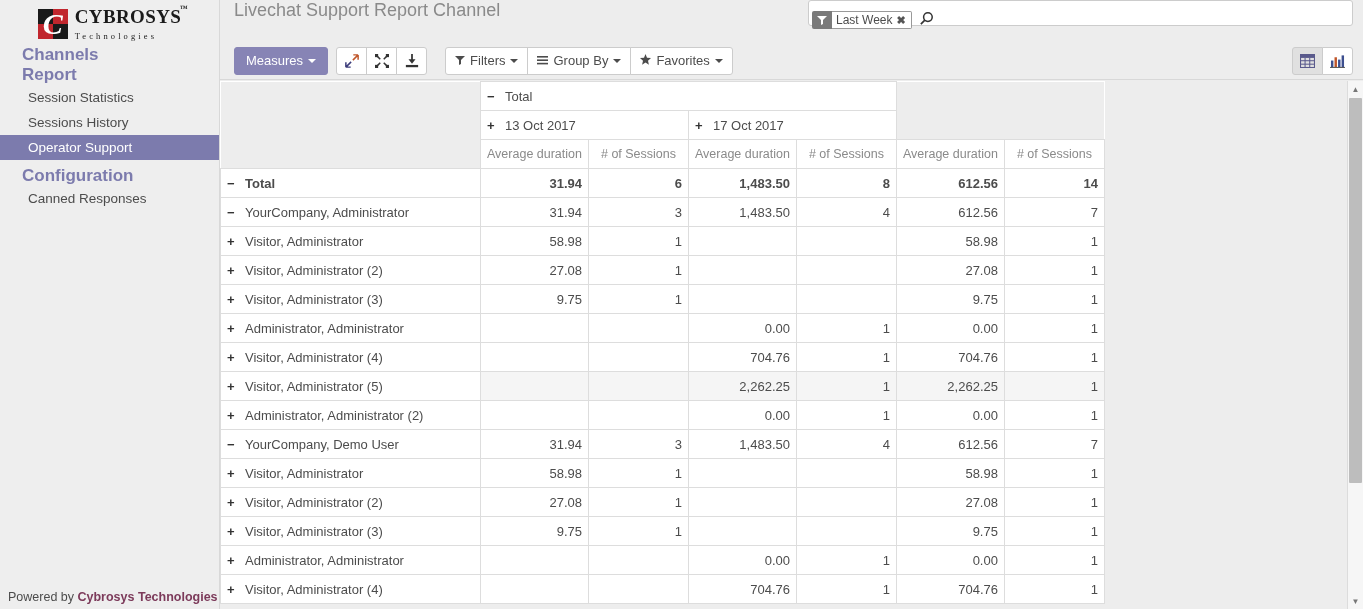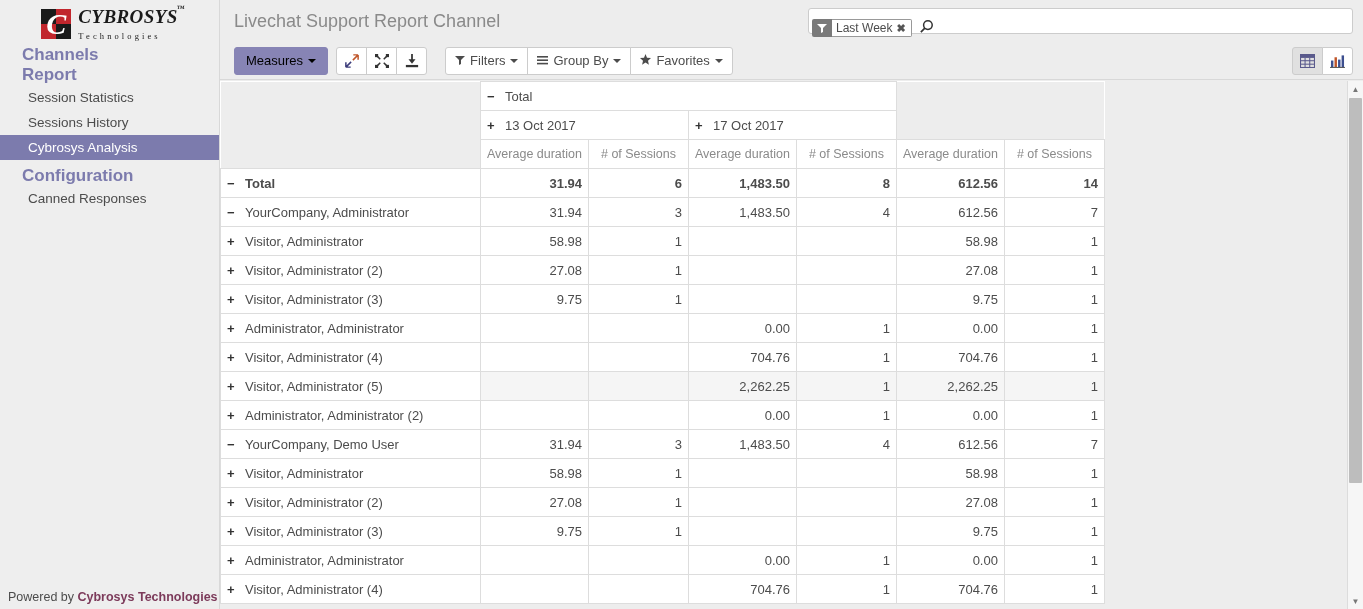--- a/index.html
+++ b/index.html
@@ -37,21 +37,21 @@
   .logo-mark .cglyph {
     position: absolute; left: 0; top: -2px; width: 30px; height: 34px;
     color: #ffffff; font-family: "Liberation Serif", serif;
     font-size: 30px; font-weight: bold; line-height: 34px; text-align: center;
     font-style: italic;
   }
   .logo-text { line-height: 1; }
   .logo-name {
     font-family: "Liberation Serif", serif;
     font-size: 19px; font-weight: bold; letter-spacing: .4px; color: #1a1a1a;
-    position: relative; display: inline-block; font-style: italic;
+    position: relative; display: inline-block;
   }
   .logo-name sup { font-size: 8px; position: absolute; top: -2px; right: -7px; }
   .logo-sub {
     font-family: "Liberation Serif", serif;
     font-size: 8.5px; letter-spacing: 3.1px; color: #1a1a1a; margin-top: 6px;
   }
 
   .menu-section {
     color: #7c7bad; font-weight: bold; font-size: 17px;
     padding: 1px 0 1px 22px; line-height: 18px;
@@ -71,21 +71,21 @@
   }
   #footer b { color: #7c3a5a; font-weight: bold; }
 
   
   #main { flex: 1; height: 609px; position: relative; background: #ededed; }
 
   #control-panel {
     background: #ededed; border-bottom: 1px solid #d8d8d8;
     height: 80px; position: relative;
   }
-  #cp-row1 { display: flex; align-items: center; height: 42px; padding: 0 10px 0 14px; }
+  #cp-row1 { display: flex; height: 42px; padding: 0 10px 0 14px; }
   #page-title {
     font-size: 18px; color: #8a8a8a; font-weight: normal; flex: 1;
     white-space: nowrap; overflow: hidden;
   }
   #searchbox {
     width: 545px; height: 26px; background: #ffffff;
     border: 1px solid #cccccc; border-radius: 3px;
     display: flex; align-items: center; padding: 13px 4px 0 3px;
   }
   .facet { display: flex; height: 18px; align-items: stretch; margin-right: 4px; }
@@ -111,21 +111,21 @@
 
   #cp-row2 { display: flex; align-items: center; height: 37px; padding: 0 10px 0 14px; }
   .btn {
     height: 28px; border: 1px solid #cccccc; background: #ffffff;
     color: #4c4c4c; font-size: 13px; display: inline-flex;
     align-items: center; justify-content: center; padding: 0 10px;
     cursor: pointer; border-radius: 3px; white-space: nowrap;
     font-family: "Liberation Sans", sans-serif;
   }
   #measures-btn {
-    background: #8784b5; border-color: #8784b5; color: #000000;
+    background: #8784b5; border-color: #8784b5; color: #ffffff;
     padding: 0 11px; margin-right: 8px;
   }
   .caret {
     display: inline-block; width: 0; height: 0; margin-left: 5px;
     border-left: 4px solid transparent; border-right: 4px solid transparent;
     border-top: 4px solid currentColor;
   }
   .btn-group { display: inline-flex; }
   .btn-group .btn { border-radius: 0; margin-left: -1px; }
   .btn-group .btn:first-child { border-radius: 3px 0 0 3px; margin-left: 0; }
@@ -209,21 +209,21 @@
           <div class="logo-sub">Technologies</div>
         </div>
       </div>
     </div>
 
     <div id="menu">
         <div class="menu-section">Channels</div>
         <div class="menu-section">Report</div>
         <div class="menu-item">Session Statistics</div>
         <div class="menu-item">Sessions History</div>
-        <div class="menu-item active">Cybrosys Analysis</div>
+        <div class="menu-item active">Operator Support</div>
         <div id="sidebar-spacer"></div>
         <div class="menu-section">Configuration</div>
         <div class="menu-item">Canned Responses</div>
       </div>
 
     <div id="footer">
       <span>Powered by </span><b>Cybrosys Technologies</b>
     </div>
   </div>
 

